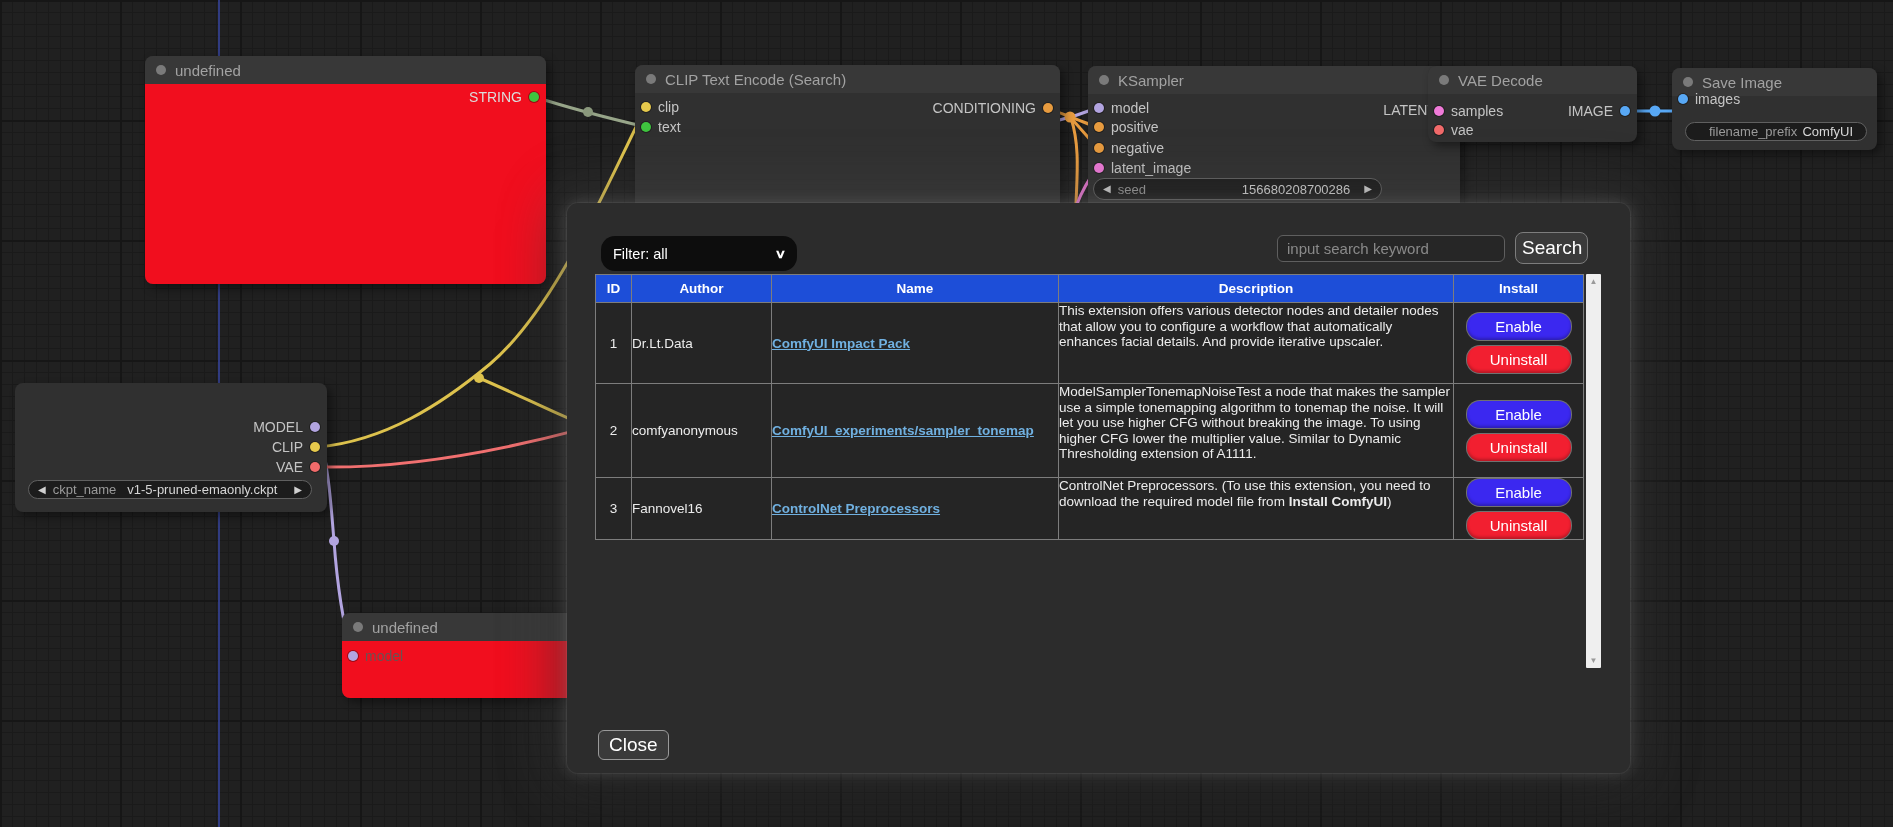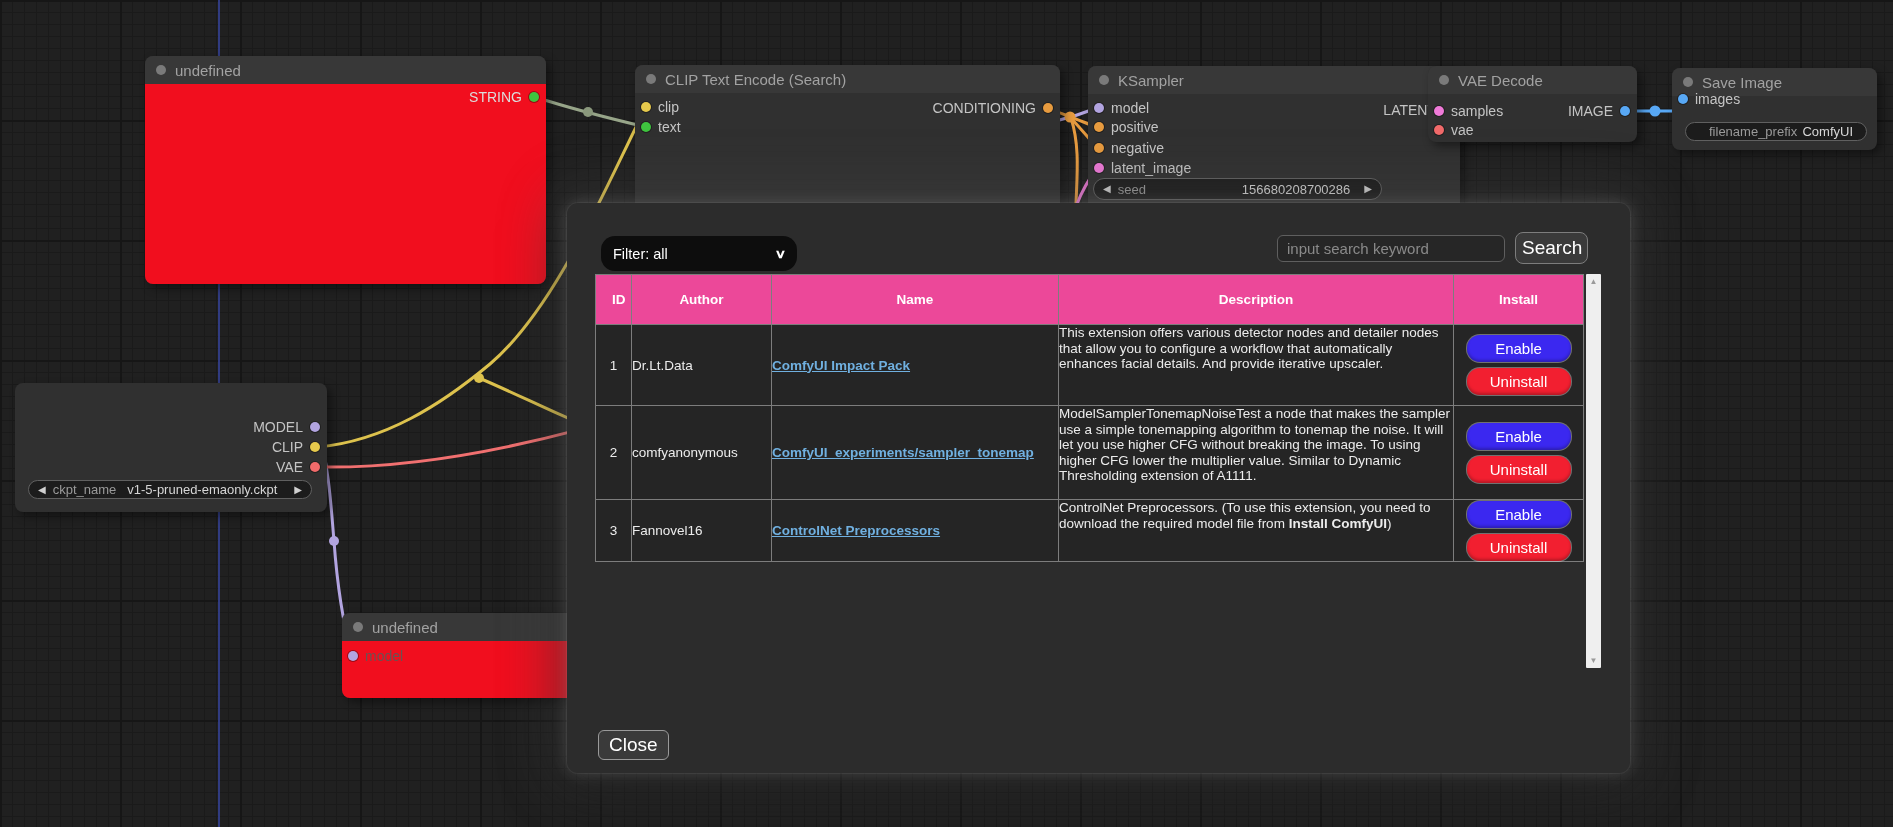--- a/index.html
+++ b/index.html
@@ -49,21 +49,21 @@
          border-radius:14px;color:#fff;font-size:14.5px;display:flex;align-items:center;
          justify-content:space-between;padding:0 12px;box-sizing:border-box;cursor:pointer;}
   .chev{font-size:12px;font-weight:bold;color:#fff;transform:scaleX(1.35);}
   .search-input{position:absolute;left:710px;top:32px;width:228px;height:27px;background:#262626;
          border:1px solid #5f5f5f;border-radius:6px;color:#ddd;font-size:15px;padding:0 9px;box-sizing:border-box;outline:none;}
   .search-input::placeholder{color:#8a8a8a;}
   .search-btn{position:absolute;left:948px;top:29px;width:73px;height:32px;background:#3a3a3a;
          border:1px solid #7d7d7d;border-radius:8px;color:#fff;font-size:19px;cursor:pointer;}
   .table-wrap{position:absolute;left:28px;top:71px;width:1006px;height:396px;display:flex;}
   table.ext{border-collapse:collapse;width:988px;table-layout:fixed;align-self:flex-start;}
-  table.ext th{background:#ec4899;color:#fff;font-size:13.5px;font-weight:bold;height:17px;padding:16px;
+  table.ext th{background:#1d4ed8;color:#fff;font-size:13.5px;font-weight:bold;height:17px;padding:5px;
          border:1px solid #7d7d7d;}
   table.ext td{border:1px solid #7d7d7d;background:#252525;color:#ececec;font-size:13.5px;padding:0;}
   td.cid{text-align:center;}
   td.cauthor{padding-left:8px;}
   td.cname{padding-left:6px;}
   td.cname a{color:#70b0e0;font-weight:bold;text-decoration:underline;}
   td.cdesc{padding:2px 5px;line-height:15.6px;vertical-align:top;}
   td.cinstall{text-align:center;}
   .btn-col{display:flex;flex-direction:column;align-items:center;gap:6px;}
   .btn-enable,.btn-uninstall{width:104px;height:27px;border-radius:13px;color:#fff;font-size:15px;

